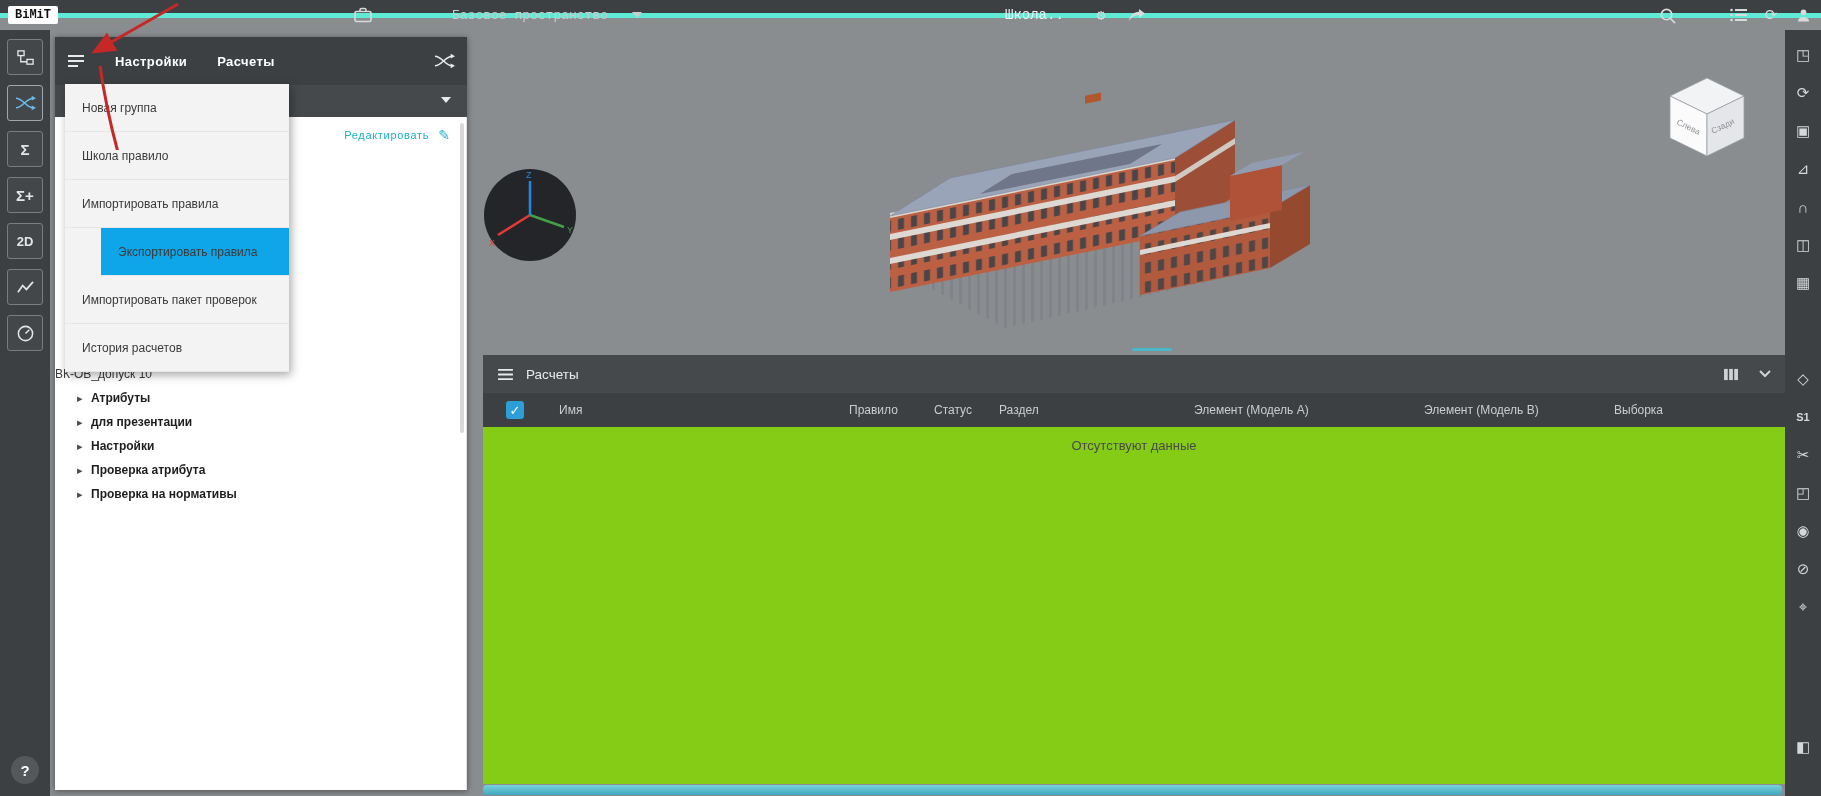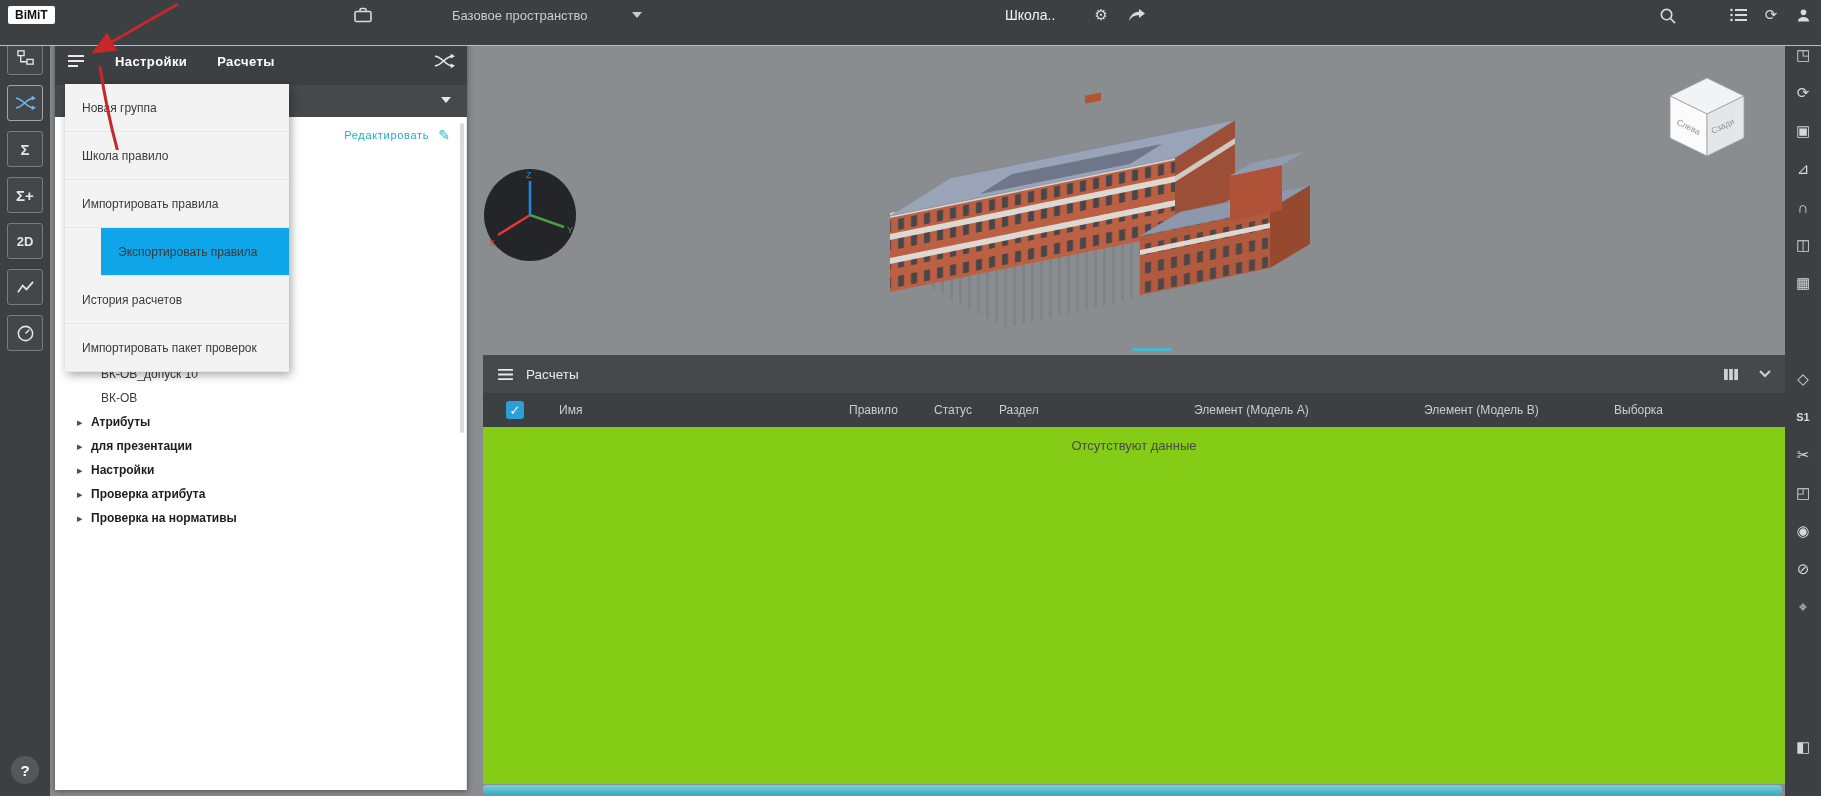--- a/index.html
+++ b/index.html
@@ -5,22 +5,22 @@
   * { box-sizing: border-box; margin: 0; padding: 0; }
   html, body { width: 1821px; height: 796px; }
   body {
     position: relative; overflow: hidden;
     font-family: "Liberation Sans", sans-serif;
     background: #8a8d90;
   }
   svg { display: block; }
 
   
-  .topbar { position: absolute; top: 0; left: 0; width: 100%; height: 46px;
-    background: #3c4043; z-index: 30; border-bottom: 1px solid #5eead4; }
+  .topbar { position: absolute; top: 0; left: 0; width: 100%; height: 18px;
+    background: #3c4043; z-index: 30; border-bottom: 5px solid #5eead4; font-family: Liberation Mono, monospace; }
   .tb { position: absolute; top: 0; height: 30px; display: flex; align-items: center; color: #d8dadc; }
   .logo { left: 8px; background: #ffffff; color: #111; font-weight: bold; font-size: 12px;
     height: 18px; top: 6px; padding: 0 7px; border-radius: 2px; }
   .ws-label { left: 452px; font-size: 13px; color: #c9ccce; text-align: center; }
   .ws-caret { left: 632px; }
   .project { left: 1005px; font-size: 14px; color: #f1f3f4; }
   .tb-ico { width: 22px; justify-content: center; font-size: 15px; }
 
   
   .left-toolbar { position: absolute; top: 30px; left: 0; bottom: 0; width: 50px;
@@ -85,21 +85,21 @@
   .dropbar-caret { position: absolute; right: 16px; top: 12px; color: #e8eaed; }
   .panel-content { position: relative; height: 673px; background: #fff;
     border-right: 1px solid #e3e3e3; overflow: hidden; }
   .edit-row { position: absolute; top: 10px; right: 16px; display: flex; align-items: center; gap: 9px; }
   .edit-link { color: #1fb1c3; font-size: 11px; font-weight: normal; letter-spacing: .7px; }
   .pencil { color: #1fb1c3; font-size: 14px; }
   .v-scroll { position: absolute; right: 2px; top: 6px; width: 4px; height: 310px;
     background: #d9d9d9; border-radius: 2px; }
   .tree { position: absolute; top: 245px; left: 0; right: 8px; }
   .tree-item { height: 24px; display: flex; align-items: center; font-size: 12px; color: #3c3c3c; }
-  .tree-item.child { padding-left: 46px; }
+  .tree-item.child { }
   .tree-item.group { padding-left: 22px; font-weight: bold; color: #1d1d1d; }
   .tw { width: 14px; color: #4a4a4a; font-size: 11px; font-weight: normal; }
 
   
   .ctx-menu { position: absolute; left: 65px; top: 84px; width: 224px; background: #f3f3f3;
     z-index: 40; box-shadow: 2px 3px 9px rgba(0,0,0,.35); }
   .ctx-item { height: 48px; display: flex; align-items: center; padding-left: 17px;
     font-size: 12px; color: #3a3a3a; border-bottom: 1px solid #e7e7e7; }
   .ctx-item.hl { background: #0ea5e9; margin-left: 36px; }
 
@@ -371,23 +371,20 @@
   </div>
   <div class="panel-content">
     <div class="edit-row">
       <span class="edit-link">Редактировать</span>
       <span class="pencil">✎</span>
     </div>
     <div class="tree">
       <div class="tree-item child">
           <span>ВК-ОВ_допуск 10</span>
         </div>
-      <div class="tree-item child">
-          <span>ВК-ОВ</span>
-        </div>
       <div class="tree-item group">
           <span class="tw">▸</span>
           <span>Атрибуты</span>
         </div>
       <div class="tree-item group">
           <span class="tw">▸</span>
           <span>для презентации</span>
         </div>
       <div class="tree-item group">
           <span class="tw">▸</span>
@@ -413,24 +410,24 @@
   <div class="ctx-item">
       <span>Школа правило</span>
     </div>
   <div class="ctx-item">
       <span>Импортировать правила</span>
     </div>
   <div class="ctx-item hl">
       <span>Экспортировать правила</span>
     </div>
   <div class="ctx-item">
+      <span>Импортировать пакет проверок</span>
+    </div>
+  <div class="ctx-item">
       <span>История расчетов</span>
-    </div>
-  <div class="ctx-item">
-      <span>Импортировать пакет проверок</span>
     </div>
 </div>
 
 <svg class="arrows">
   <defs>
     <marker id="arrh" markerWidth="9" markerHeight="8" refX="7" refY="3.5" orient="auto">
       <path d="M0,0 L8,3.5 L0,7 z" fill="#c62828"></path>
     </marker>
   </defs>
   <path d="M 178 4 L 94 52" stroke="#c62828" stroke-width="3" fill="none" marker-end="url(#arrh)"></path>

